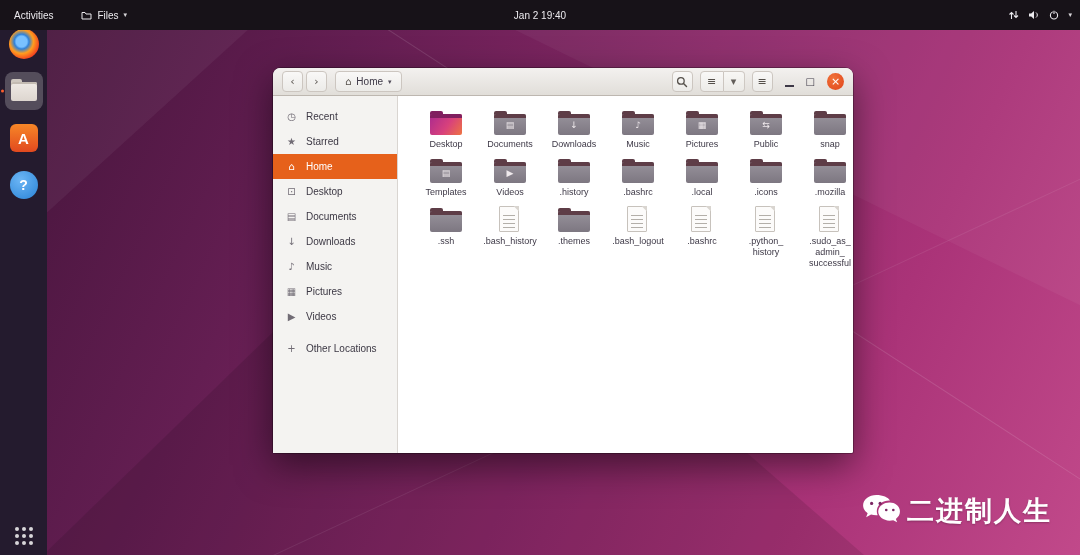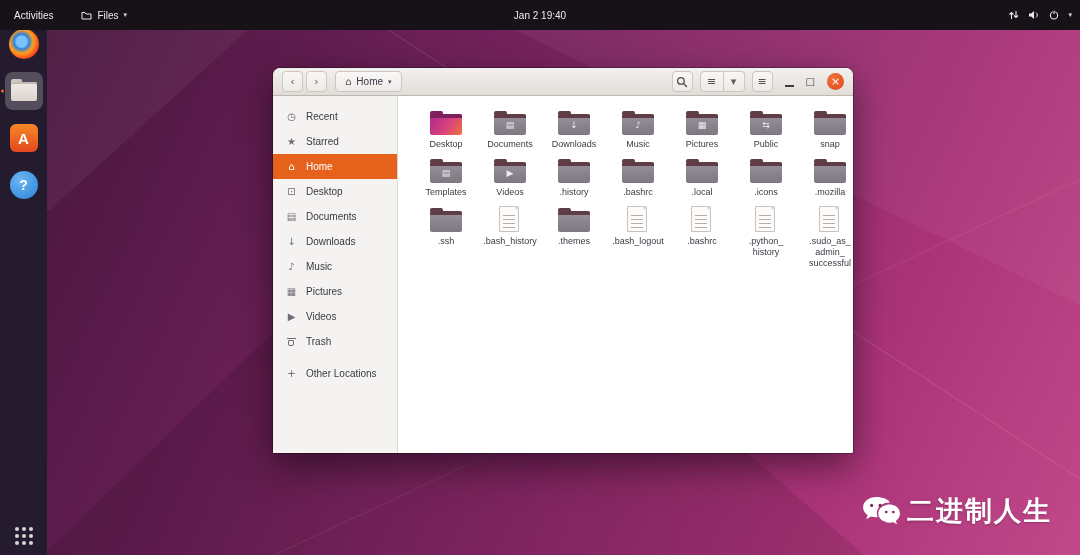--- a/index.html
+++ b/index.html
@@ -100,21 +100,21 @@
   .emblem{position:absolute;left:0;right:0;top:13px;z-index:2;font-size:9px;color:#efe9ec;text-align:center;line-height:1}
   .doc{position:absolute;left:7px;top:1px;width:20px;height:26px;background:#fcfbfa;
     border:1px solid #c7c2bc;border-radius:1px;box-sizing:border-box}
   .doc::before{content:"";position:absolute;top:-1px;right:-1px;width:6px;height:6px;background:#d9d5d0;
     clip-path:polygon(0 0,100% 100%,100% 0)}
   .doc::after{content:"";position:absolute;left:3px;right:3px;top:8px;height:13px;
     background:repeating-linear-gradient(to bottom,#b3afa9 0 1px,transparent 1px 4px)}
   .flabel{font-size:9px;color:#3d3846;line-height:1.25;margin:3px auto 0;max-width:58px;overflow-wrap:break-word}
 
   
-  .watermark{position:absolute;right:28px;bottom:26px;display:flex;align-items:flex-end;gap:4px;z-index:15;color:#fff}
+  .watermark{position:absolute;right:28px;bottom:26px;display:flex;align-items:flex-start;gap:4px;z-index:15;color:#fff}
   .wm-text{font-size:27px;font-weight:bold;letter-spacing:2px;text-shadow:0 1px 2px rgba(0,0,0,.25)}
   i{font-style:normal;display:block}
 </style>
 </head>
 <body>
 
 <div class="desktop">
   <div class="shape sh1"></div>
   <div class="shape sh2"></div>
   <div class="shape sh3"></div>
@@ -236,24 +236,20 @@
           <span>Music</span>
         </div>
       <div class="srow">
           <span class="s-icon g">▦</span>
           <span>Pictures</span>
         </div>
       <div class="srow">
           <span class="s-icon g">▶</span>
           <span>Videos</span>
         </div>
-      <div class="srow">
-          <span class="s-icon trash-shape"></span>
-          <span>Trash</span>
-        </div>
       <div class="srow other">
           <span class="s-icon g">+</span>
           <span>Other Locations</span>
         </div>
     </div>
 
     <div class="content">
       <div class="filegrid">
         <div class="fitem">
             <div class="icn folder accent">

